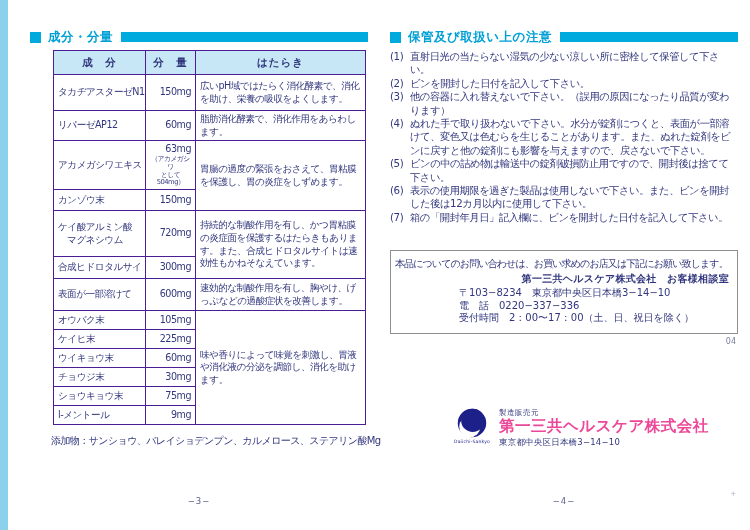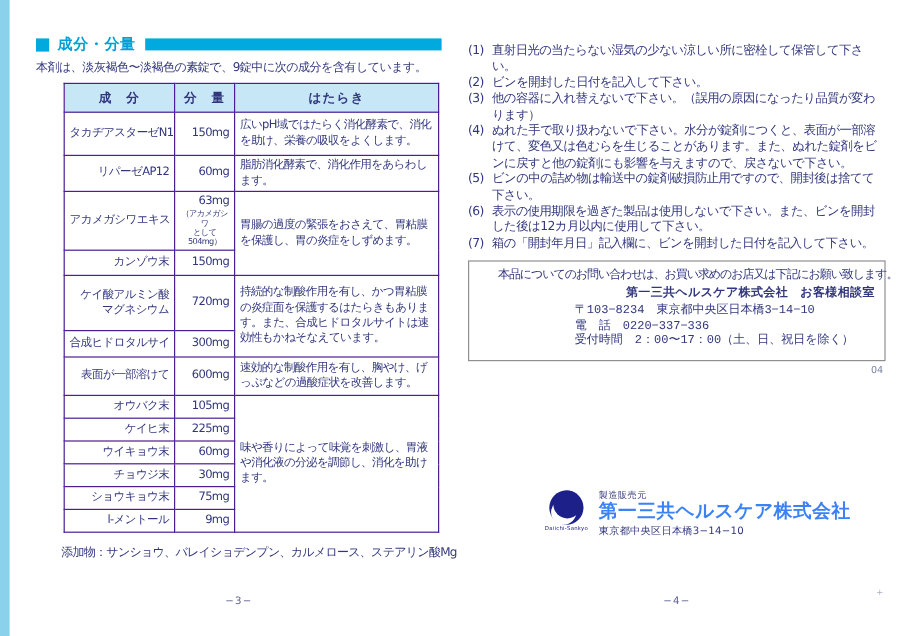--- a/index.html
+++ b/index.html
@@ -17,68 +17,67 @@
   .bar{flex:1 1 auto;height:10px;background:#00a9de;}
 
   .intro{font-size:10px;letter-spacing:-0.4px;margin-top:5px;white-space:nowrap;}
 
   table.ing{border-collapse:collapse;table-layout:fixed;width:312px;margin:6px 0 0 23px;}
   table.ing th,table.ing td{border:1px solid #4c1d95;}
   table.ing th{background:#c7e7f7;font-size:10.5px;font-weight:bold;height:21px;
                text-align:center;letter-spacing:1px;}
   table.ing td{font-size:9.6px;letter-spacing:-0.5px;line-height:1.32;
                padding:2px 4px;vertical-align:middle;overflow:hidden;}
-  td.ing-name{text-align:right;padding-left:5px;}
+  td.ing-name{text-align:left;padding-left:5px;}
   td.nw{white-space:nowrap;}
   td.pre{white-space:pre-line;}
   td.amt{text-align:right;padding-right:6px;}
   .amt-note{display:block;font-size:6.8px;line-height:1.15;letter-spacing:-0.5px;
             text-align:center;white-space:pre-line;}
   td.fn{text-align:left;}
 
   .additives{font-size:10px;letter-spacing:-0.6px;margin:9px 0 0 21px;white-space:nowrap;}
   .pageno{position:absolute;bottom:6px;left:0;right:0;text-align:center;
           font-size:8.5px;color:#5a5f8f;letter-spacing:1px;}
 
   .notes{margin-top:6px;}
   .note{display:flex;font-size:10.3px;line-height:13.4px;letter-spacing:-0.45px;}
   .note-num{flex:0 0 20px;}
   .note-text{flex:1 1 auto;}
 
-  .contact-box{border:1px solid #8f8f8f;margin-top:7px;padding:7px 8px 8px 24px;
-               font-size:10px;line-height:12.8px;font-family:Liberation Mono, monospace;}
+  .contact-box{border:1px solid #8f8f8f;margin-top:26px;padding:7px 8px 8px 4px;
+               font-size:10px;line-height:12.8px;}
   .cb-line1{letter-spacing:-0.9px;white-space:nowrap;}
   .cb-name{font-weight:bold;text-align:right;margin-top:2px;letter-spacing:0.3px;}
   .cb-detail{margin-left:64px;margin-top:1px;}
   .code{text-align:right;font-size:8px;color:#7a7fa0;margin-top:3px;padding-right:2px;}
 
   .mfr{position:absolute;left:62px;top:378px;display:flex;align-items:flex-start;}
   .logo-col{display:flex;flex-direction:column;align-items:center;width:40px;}
   .logo-caption{font-size:4.5px;color:#1d2088;margin-top:1px;letter-spacing:0.2px;}
   .mfr-text{margin-left:7px;}
   .mfr-role{font-size:7.5px;letter-spacing:0.5px;}
-  .mfr-name{font-size:15.5px;font-weight:bold;color:#3b82f6;line-height:1.15;
+  .mfr-name{font-size:15.5px;font-weight:bold;color:#ec4899;line-height:1.15;
             letter-spacing:0.5px;white-space:nowrap;}
   .mfr-addr{font-size:8.5px;margin-top:1px;letter-spacing:0.2px;}
 
   .trim-mark{position:absolute;right:14px;bottom:32px;font-size:7px;color:#a9aec6;}
 </style>
 </head>
 <body>
 
 <div class="sheet">
   <div class="edge-strip"></div>
 
   <div class="page page-left">
     <div class="sec-header">
       <span class="sq"></span>
       <span class="sec-title">成分・分量</span>
       <span class="bar"></span>
     </div>
-    <div class="intro">本剤は、淡灰褐色〜淡褐色の素錠で、9錠中に次の成分を含有しています。</div>
 
     <table class="ing">
       <colgroup>
           <col style="width:92px">
           <col style="width:50px">
           <col style="width:170px">
         </colgroup>
       <thead>
         <tr>
           <th>成　分</th>
@@ -151,20 +150,25 @@
           <td class="amt">9mg</td>
         </tr>
       </tbody>
     </table>
 
     <div class="additives">添加物：サンショウ、バレイショデンプン、カルメロース、ステアリン酸Mg</div>
     <div class="pageno">−3−</div>
   </div>
 
   <div class="page page-right">
+    <div class="sec-header">
+      <span class="sq"></span>
+      <span class="sec-title">保管及び取扱い上の注意</span>
+      <span class="bar"></span>
+    </div>
 
     <div class="notes">
       <div class="note">
         <span class="note-num">(1)</span>
         <span class="note-text">直射日光の当たらない湿気の少ない涼しい所に密栓して保管して下さい。</span>
       </div>
       <div class="note">
         <span class="note-num">(2)</span>
         <span class="note-text">ビンを開封した日付を記入して下さい。</span>
       </div>

